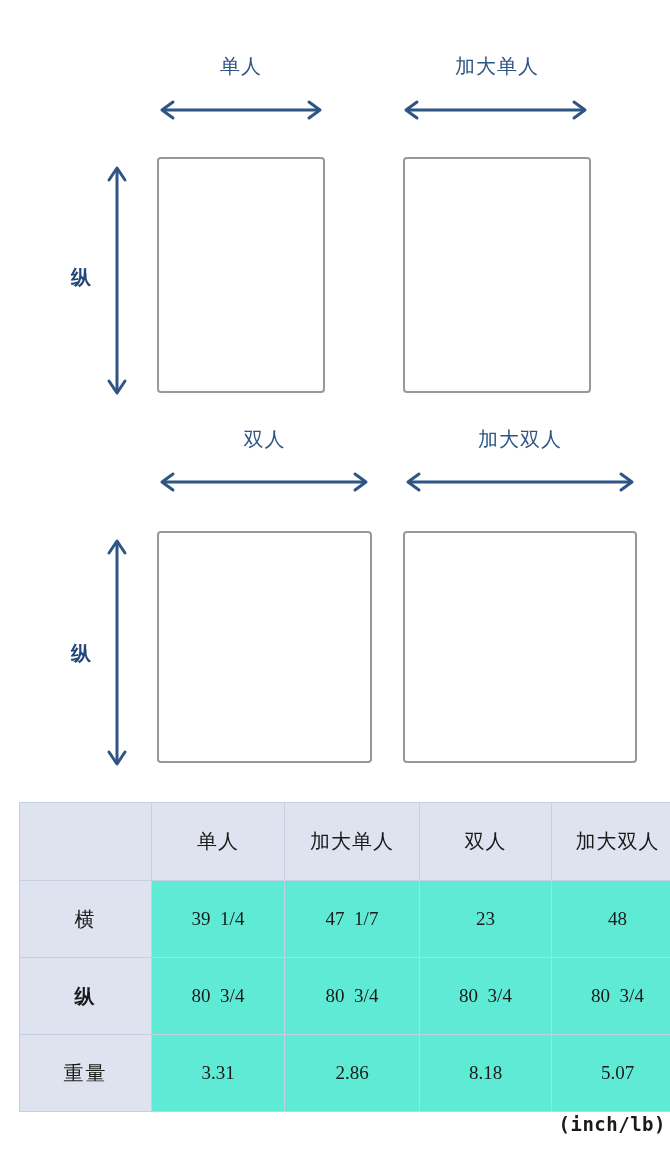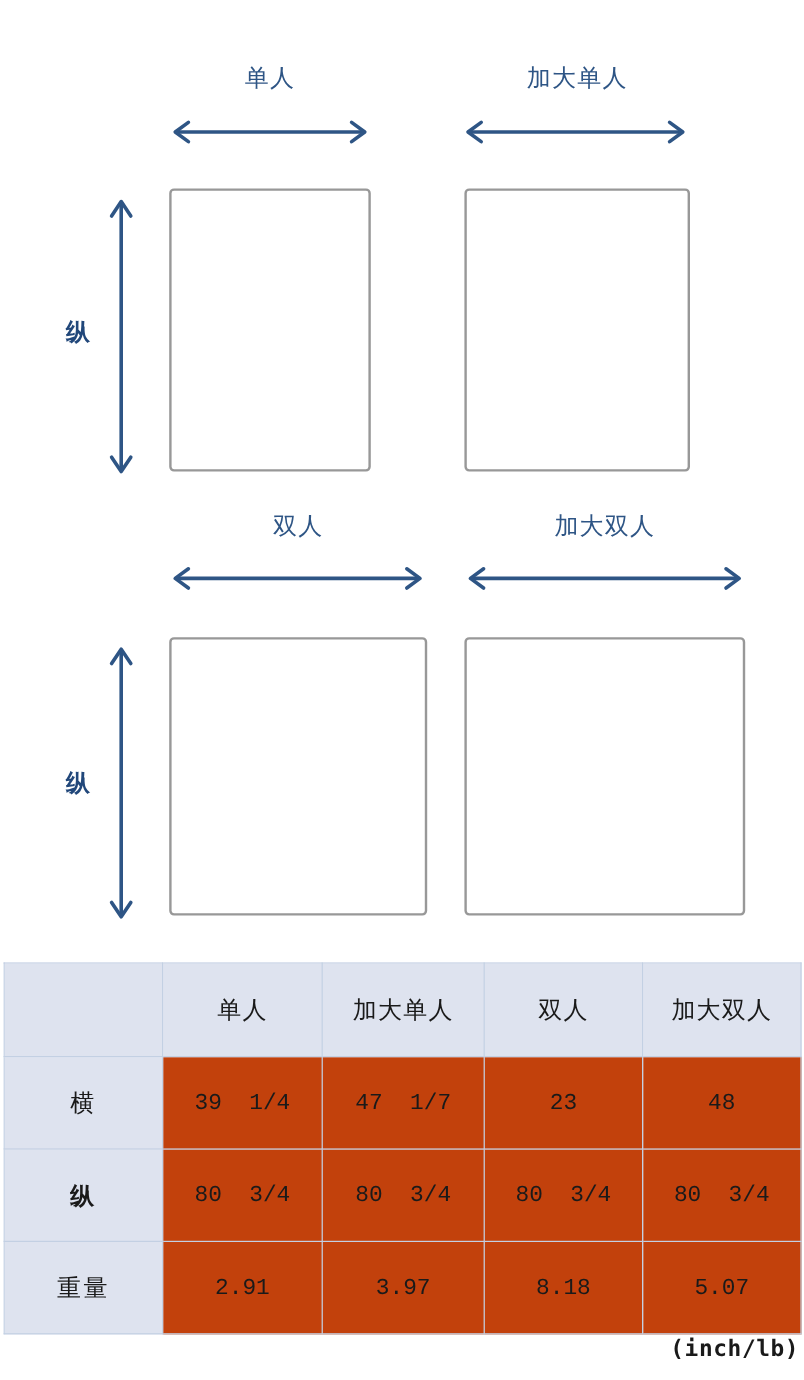--- a/index.html
+++ b/index.html
@@ -8,21 +8,21 @@
     background: #ffffff;
   }
   body {
     width: 670px;
     height: 1150px;
     position: relative;
     overflow: hidden;
     font-family: "Liberation Sans", "DejaVu Sans", sans-serif;
   }
 
-  #page { position: absolute; inset: 0; }
+  #page { position: absolute; inset: 0; margin-left: 16px; }
 
   
   .diagram { position: absolute; left: 0; top: 0; width: 670px; height: 790px; }
 
   .size-label {
     position: absolute;
     color: #2e5585;
     font-size: 20px;
     line-height: 20px;
     text-align: center;
@@ -76,22 +76,22 @@
   .spec-table th.corner { background: #dee3ef; }
   .spec-table td.rowhead {
     background: #dee3ef;
     height: 76px;
     font-size: 20px;
     color: #1a1a1a;
     letter-spacing: 2px;
   }
   .spec-table td.rowhead.bold { font-weight: bold; }
   .spec-table td.val {
-    background: #c2410c;
-    font-family: Liberation Mono, monospace;
+    background: #5eead4;
+    font-family: Liberation Serif, serif;
     font-size: 19px;
     color: #1a1a1a;
     white-space: pre;
   }
 
   .unit-note {
     position: absolute;
     right: 4px;
     top: 1113px;
     font-family: "DejaVu Sans Mono", "Liberation Mono", monospace;
@@ -186,22 +186,22 @@
       </tr>
       <tr>
         <td class="rowhead bold">纵</td>
         <td class="val">80  3/4</td>
         <td class="val">80  3/4</td>
         <td class="val">80  3/4</td>
         <td class="val">80  3/4</td>
       </tr>
       <tr>
         <td class="rowhead">重量</td>
-        <td class="val">2.91</td>
-        <td class="val">3.97</td>
+        <td class="val">3.31</td>
+        <td class="val">2.86</td>
         <td class="val">8.18</td>
         <td class="val">5.07</td>
       </tr>
     </tbody>
   </table>
 
   <div class="unit-note">(inch/lb)</div>
 
 </div>
 

